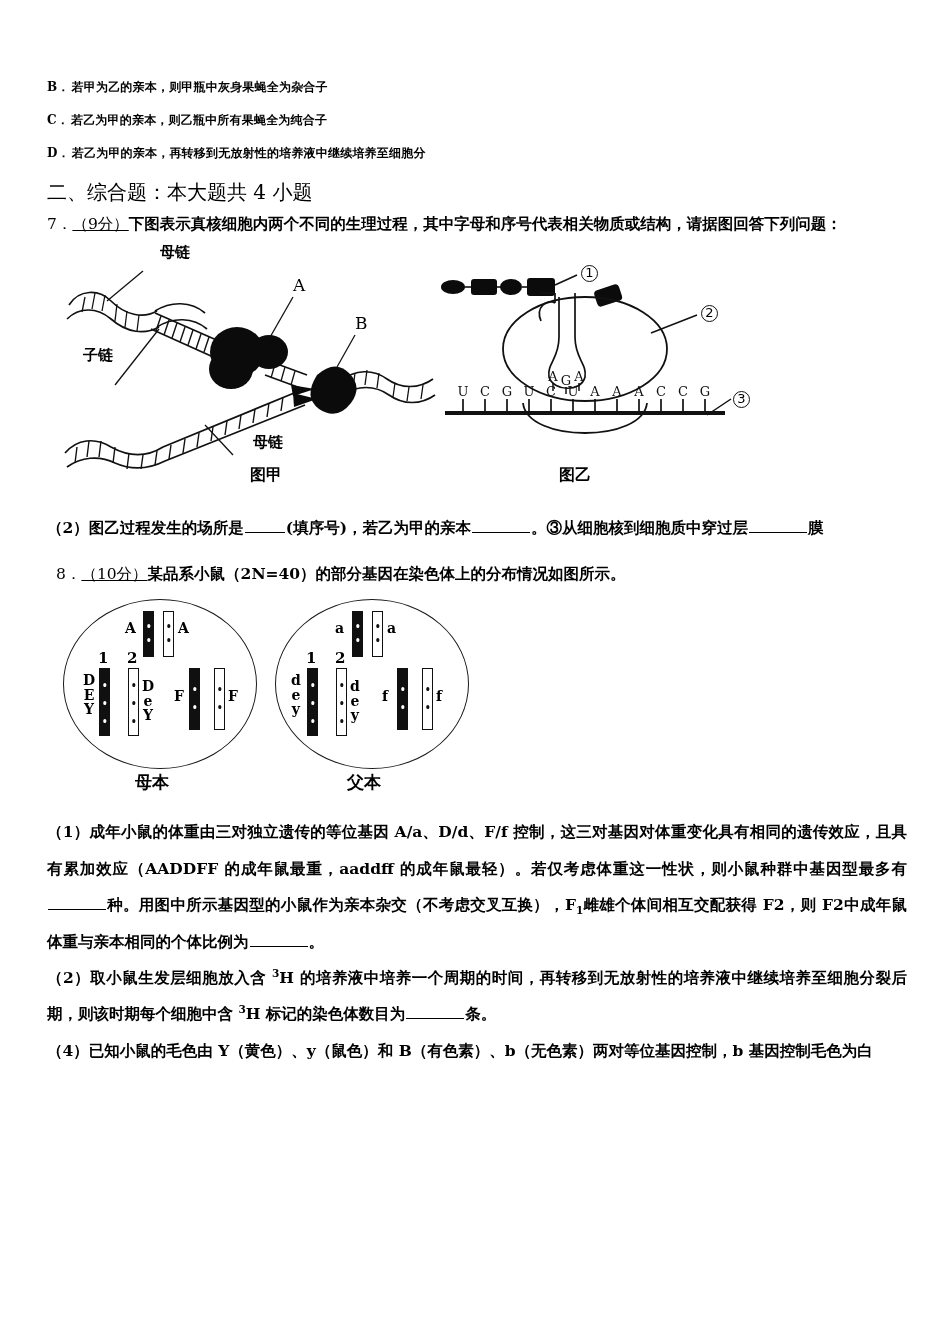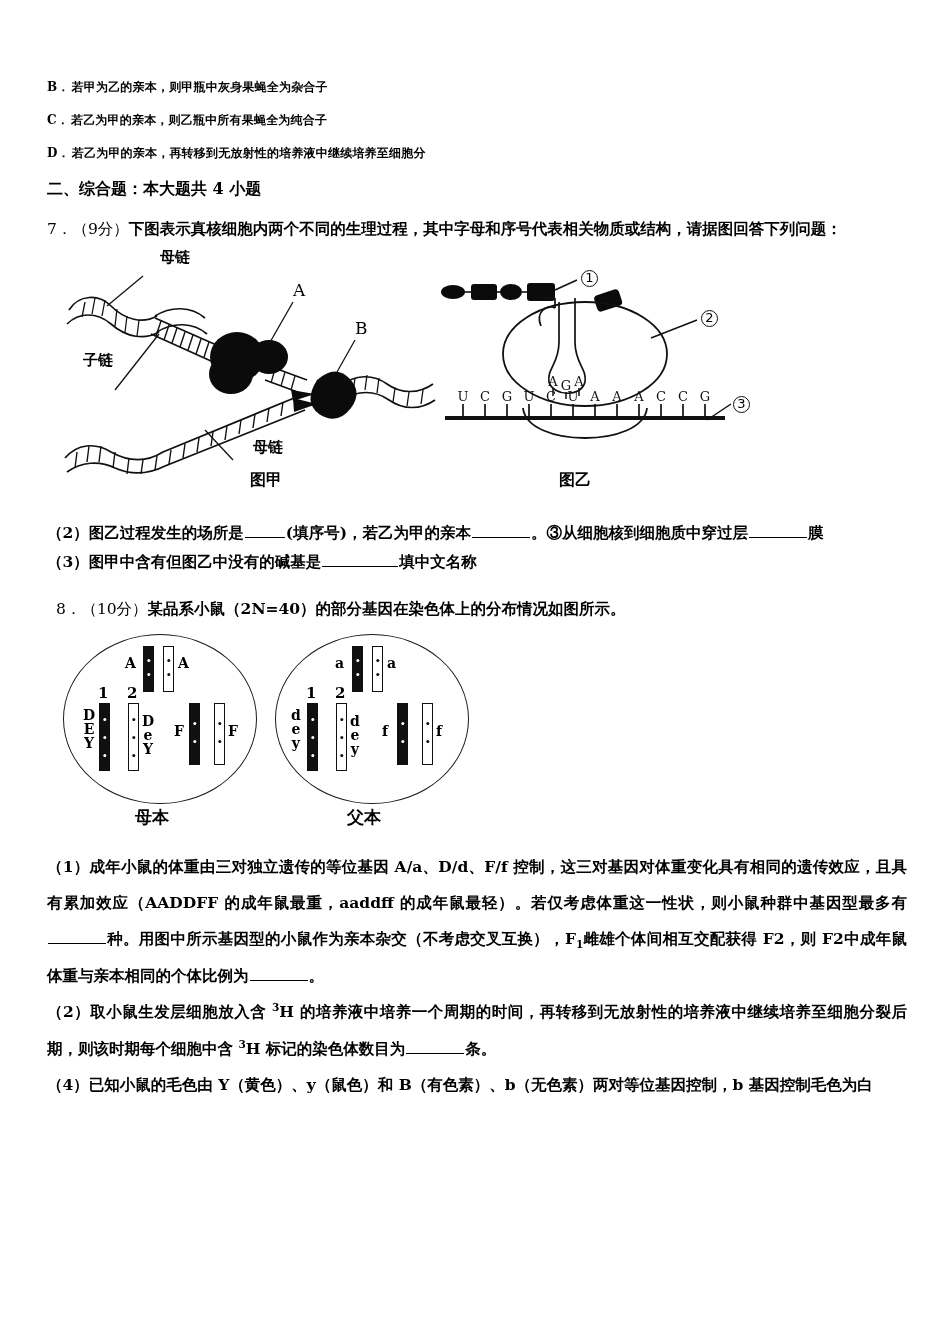--- a/index.html
+++ b/index.html
@@ -36,37 +36,38 @@
     line-height: 1.25;
     margin: 0 0 18px 0;
     letter-spacing: 0.2px;
   }
   .choice .opt-letter {
     font-family: "DejaVu Serif", "Liberation Serif", serif;
     font-weight: bold;
     margin-right: 2px;
   }
   .section-head {
-    font-size: 16px;
-    font-weight: bold;
-    margin: 0 0 19px 0;
+    font-size: 20px;
+    font-weight: normal;
+    margin: 0 0 9px 0;
     line-height: 1.3;
   }
   .q-line {
     font-size: 15.5px;
     font-weight: bold;
     line-height: 1.35;
     margin: 0 0 4px 0;
   }
   .q-num {
     font-family: "DejaVu Serif", "Liberation Serif", serif;
     font-weight: normal;
   }
   .score {
     font-weight: normal;
+    text-decoration: underline;
   }
   .sub-q {
     font-size: 15.5px;
     font-weight: bold;
     line-height: 1.9;
     margin: 0;
   }
   .sub-q.wide {
     line-height: 2.35;
     text-align: justify;
@@ -384,23 +385,20 @@
     <div class="circnum" style="left:646px;top:62px;">2</div>
     <div class="circnum" style="left:678px;top:148px;">3</div>
     <div class="fig-caption" style="left:504px;top:222px;">图乙</div>
   </div>
 
 
   <div class="sub-q">
     <span>（2）</span><span>图乙过程发生的场所是</span><span class="blank b-sm"></span><span>(填序号)，若乙为甲的亲本</span><span class="blank b-md"></span><span>。③从细胞核到细胞质中穿过层</span><span class="blank b-md"></span><span>膜</span>
   </div>
 
-  <div class="sub-q">
-    <span>（3）</span><span>图甲中含有但图乙中没有的碱基是</span><span class="blank b-lg"></span><span>填中文名称</span>
-  </div>
 
   <div class="q-line" style="margin-top:22px;margin-left:9px;">
     <span class="q-num">8．</span><span class="score">（10分）</span><span>某品系小鼠（2N=40）的部分基因在染色体上的分布情况如图所示。</span>
   </div>
 
   <div class="fig2">
 
     <div class="cell" style="left:16px;top:10px;width:192px;height:168px;"></div>
 
     <div class="chrom dark" style="left:96px;top:22px;width:11px;height:46px;">

